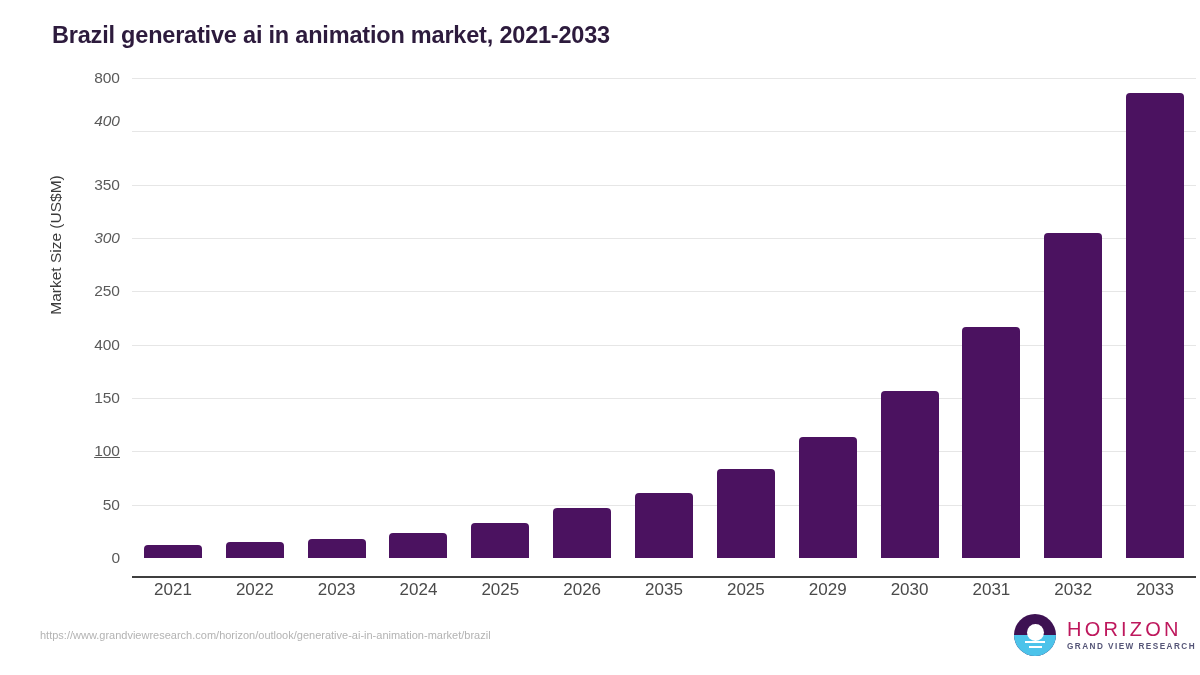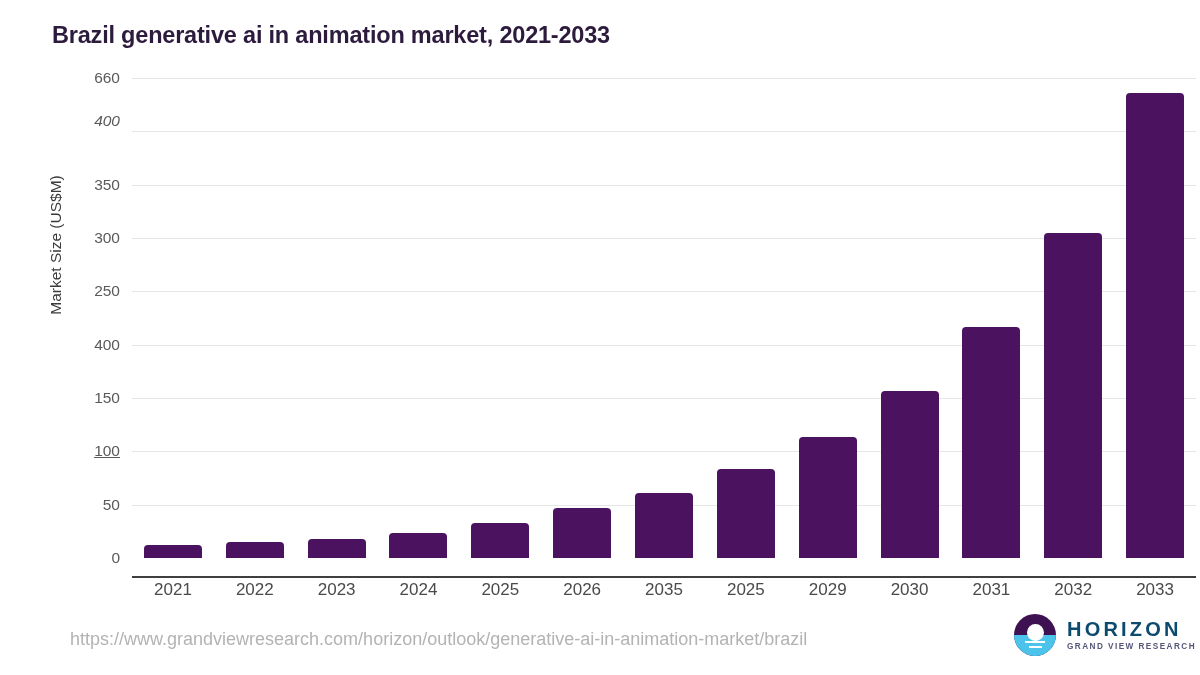--- a/index.html
+++ b/index.html
@@ -126,23 +126,23 @@
   .x-label {
     flex: 1 1 0;
     text-align: center;
     font-size: 17px;
     color: #4a4a4a;
   }
 
   
   #footer-url {
     position: absolute;
-    left: 46px;
+    left: 16px;
     top: 629px;
-    font-size: 18px;
+    font-size: 11px;
     color: #b3b3b3;
     white-space: nowrap;
     text-align: center;
   }
   #logo {
     position: absolute;
     right: 28px;
     top: 614px;
     display: flex;
     align-items: center;
@@ -181,22 +181,22 @@
     position: absolute;
     left: 50%;
     height: 2px;
     background: #ffffff;
   }
   #logo-mark .ray1 { width: 20px; margin-left: -10px; top: 27px; }
   #logo-mark .ray2 { width: 13px; margin-left: -6.5px; top: 32px; }
   #logo-text { line-height: 1; }
   #logo-name {
     font-size: 20px;
-    font-weight: bold;
-    color: #0c4a6e;
+    font-weight: normal;
+    color: #be185d;
     letter-spacing: 3.2px;
   }
   #logo-sub {
     margin-top: 4px;
     font-size: 8.2px;
     font-weight: bold;
     color: #555577;
     letter-spacing: 1.45px;
   }
 </style>
@@ -211,24 +211,24 @@
 
     <div id="y-axis-title">Market Size (US$M)</div>
 
     <div id="y-ticks">
         <div class="y-tick" style="top: 480px;">0</div>
         <div class="y-tick" style="top: 426.667px;">50</div>
         <div class="y-tick" style="top: 373.333px; text-decoration: underline;">100</div>
         <div class="y-tick" style="top: 320px;">150</div>
         <div class="y-tick" style="top: 266.667px;">400</div>
         <div class="y-tick" style="top: 213.333px;">250</div>
-        <div class="y-tick" style="top: 160px;">300</div>
+        <div class="y-tick" style="top: 160px; font-style: italic;">300</div>
         <div class="y-tick" style="top: 106.667px;">350</div>
         <div class="y-tick" style="top: 43px; font-style: italic;">400</div>
-        <div class="y-tick" style="top: 0px;">660</div>
+        <div class="y-tick" style="top: 0px;">800</div>
       </div>
 
     <div id="grid">
       <div id="axis-line"></div>
     <div class="gridline" style="top: 426.667px;"></div>
         <div class="gridline" style="top: 373.333px;"></div>
         <div class="gridline" style="top: 320px;"></div>
         <div class="gridline" style="top: 266.667px;"></div>
         <div class="gridline" style="top: 213.333px;"></div>
         <div class="gridline" style="top: 160px;"></div>

